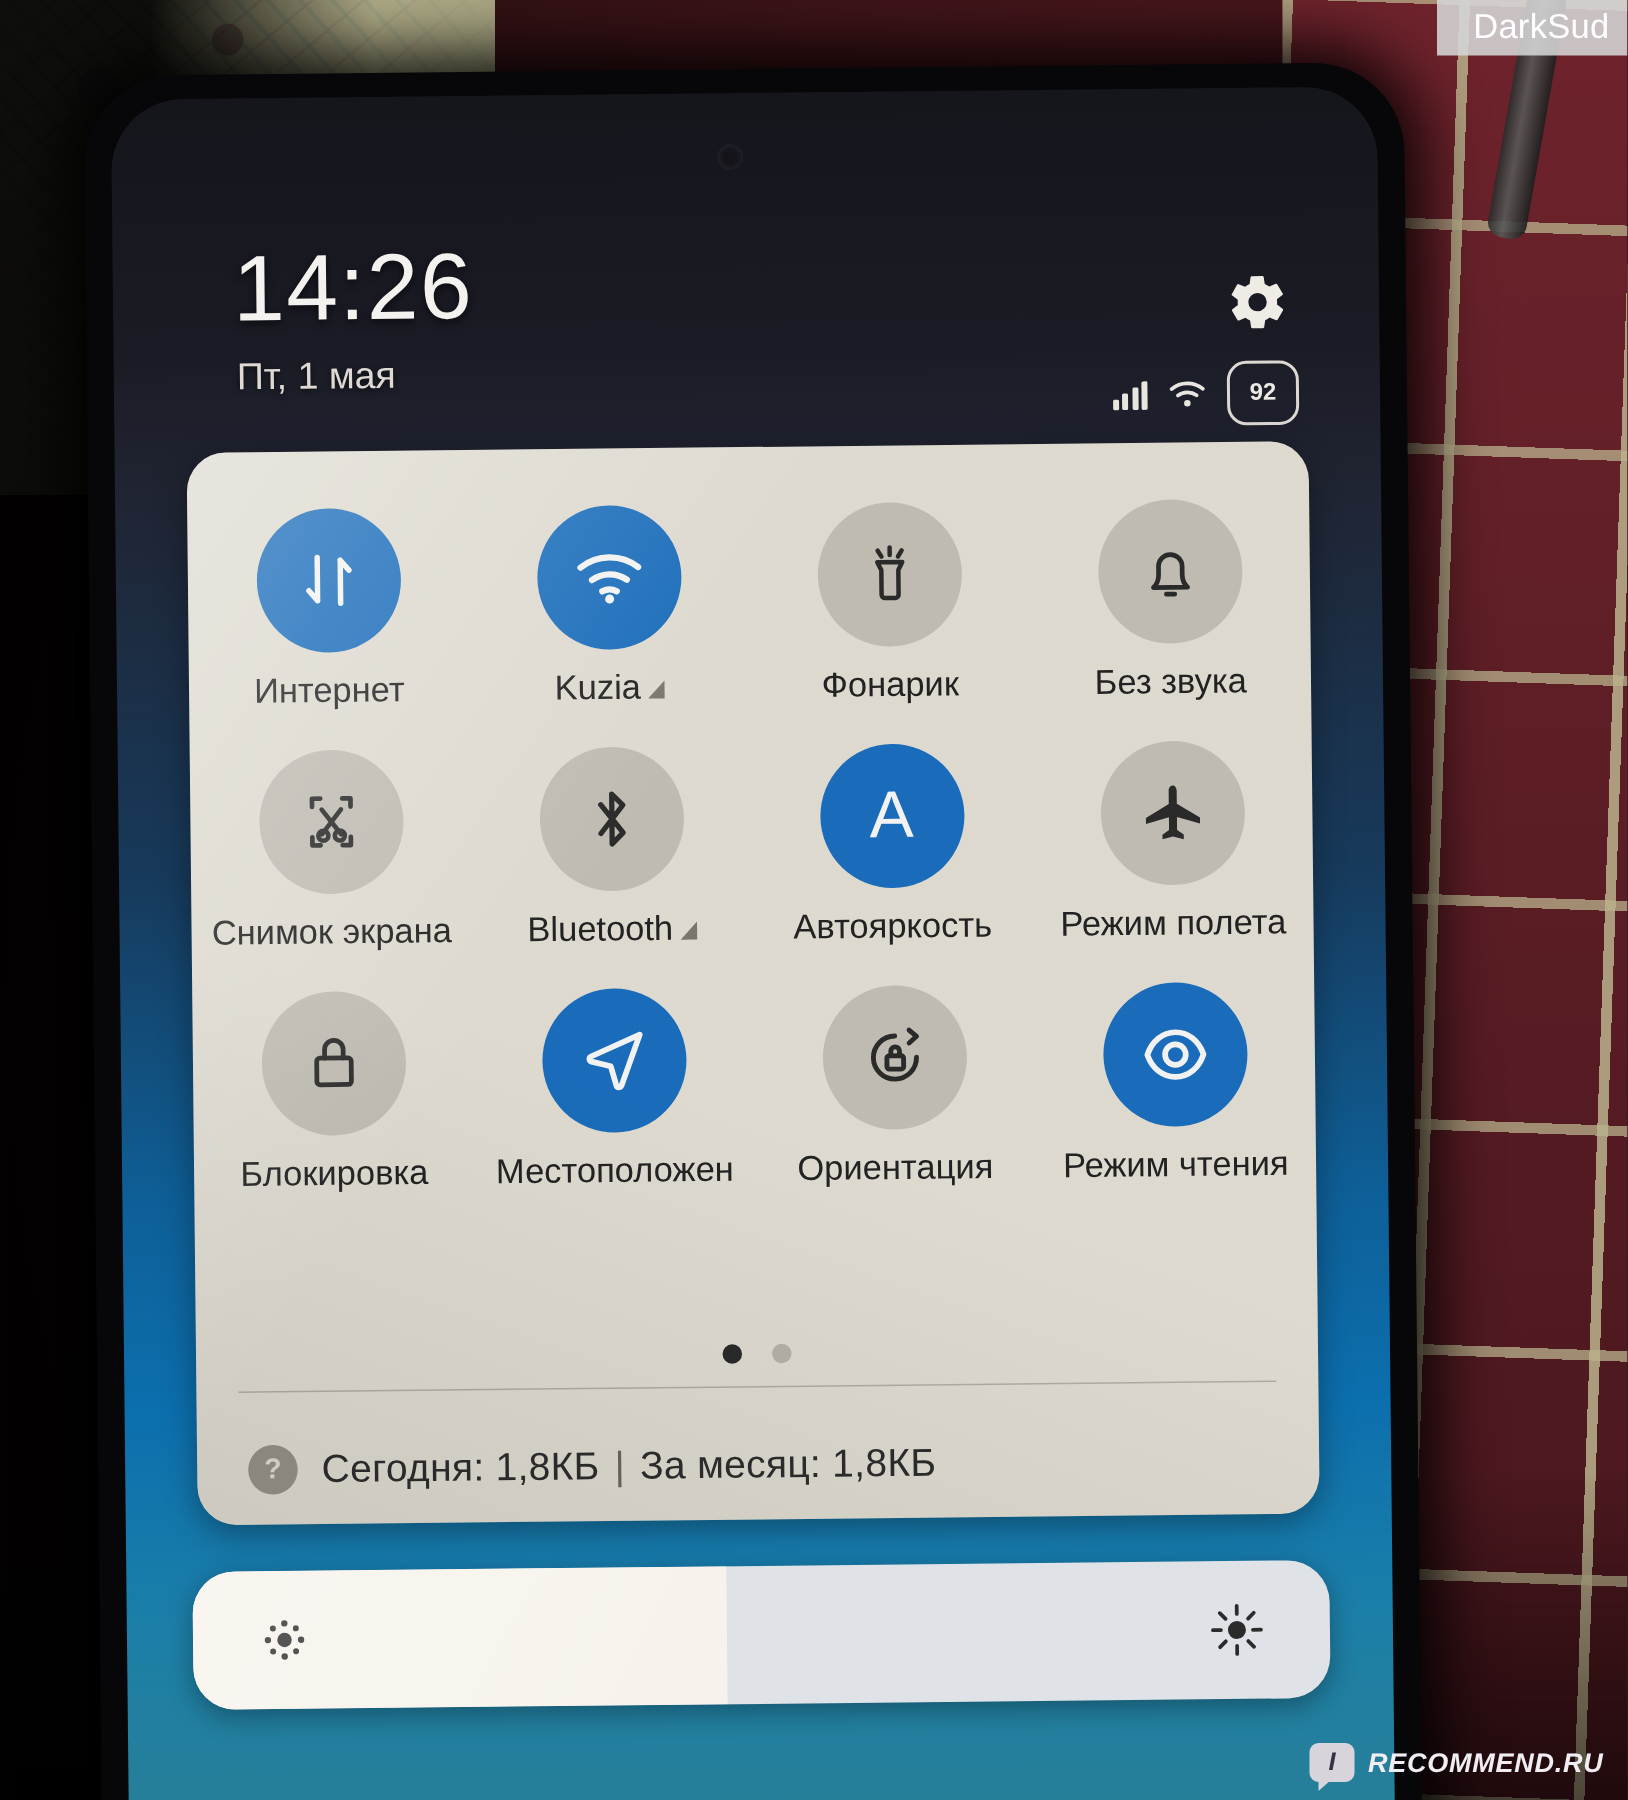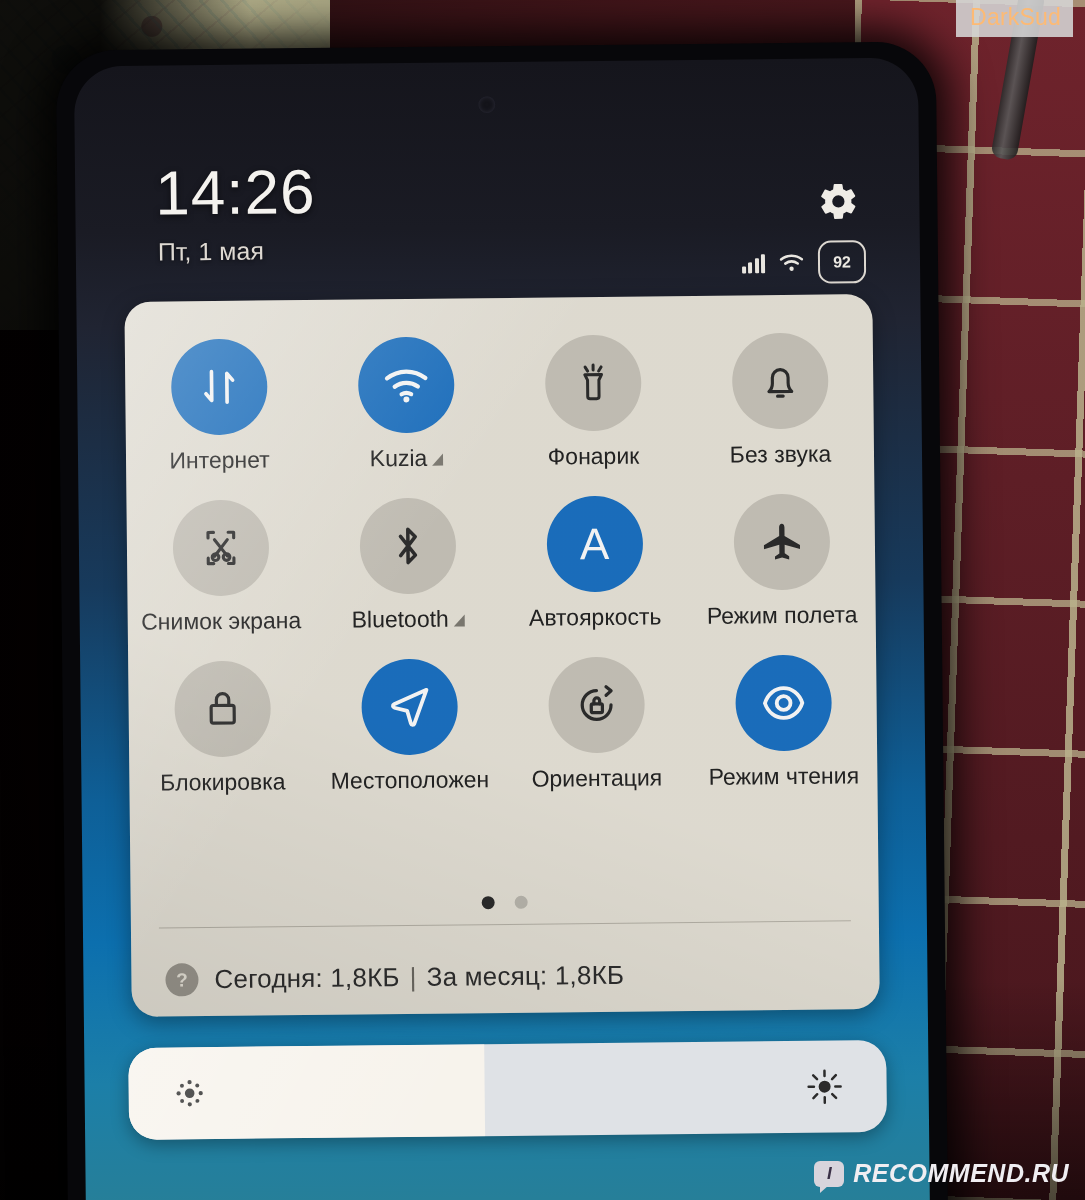--- a/index.html
+++ b/index.html
@@ -189,39 +189,39 @@
   #bfill { position:absolute; left:0; top:0; height:100%; background:#f7f3ec; }
   #bright .sun-lo { position:absolute; left:44px; top:50%; transform:translateY(-50%); }
   #bright .sun-hi { position:absolute; right:42px; top:50%; transform:translateY(-50%); }
   #bright::after{
     content:""; position:absolute; inset:0; pointer-events:none;
     background:linear-gradient(118deg, rgba(255,255,255,.26) 0%, rgba(255,255,255,0) 45%);
   }
 
   
   #wm-top {
-    position:absolute; right:12px; top:0; z-index:40;
-    background:rgba(214,214,214,.88); color:#fdba74;
-    font-size:23px; padding:4px 12px 6px 14px; letter-spacing:.2px;
+    position:absolute; right:0; top:0; z-index:40;
+    background:rgba(214,214,214,.88); color:#ffffff;
+    font-size:23px; padding:4px 12px 6px 24px; letter-spacing:.2px;
   }
   #wm-bottom {
     position:absolute; right:16px; bottom:12px; z-index:40;
     display:flex; align-items:center; gap:9px;
   }
   #wm-logo {
     width:30px; height:26px; border-radius:6px; background:#d8d4dc;
     color:#3a2f46; font-size:17px; font-weight:700; font-style:italic;
     display:flex; align-items:center; justify-content:center; position:relative;
   }
   #wm-logo::after{
     content:""; position:absolute; left:6px; bottom:-6px;
     border-top:8px solid #d8d4dc; border-right:9px solid transparent;
   }
   #wm-text {
-    color:#f0eef2; font-size:25px; font-weight:700; font-style:italic;
+    color:#f0eef2; font-size:18px; font-weight:700; font-style:italic;
     letter-spacing:.5px;
   }
 </style>
 </head>
 <body>
 
 <div id="photo">
   <div id="cloth-left"></div>
   <div id="plaid"></div>
   <div id="cable"></div>

